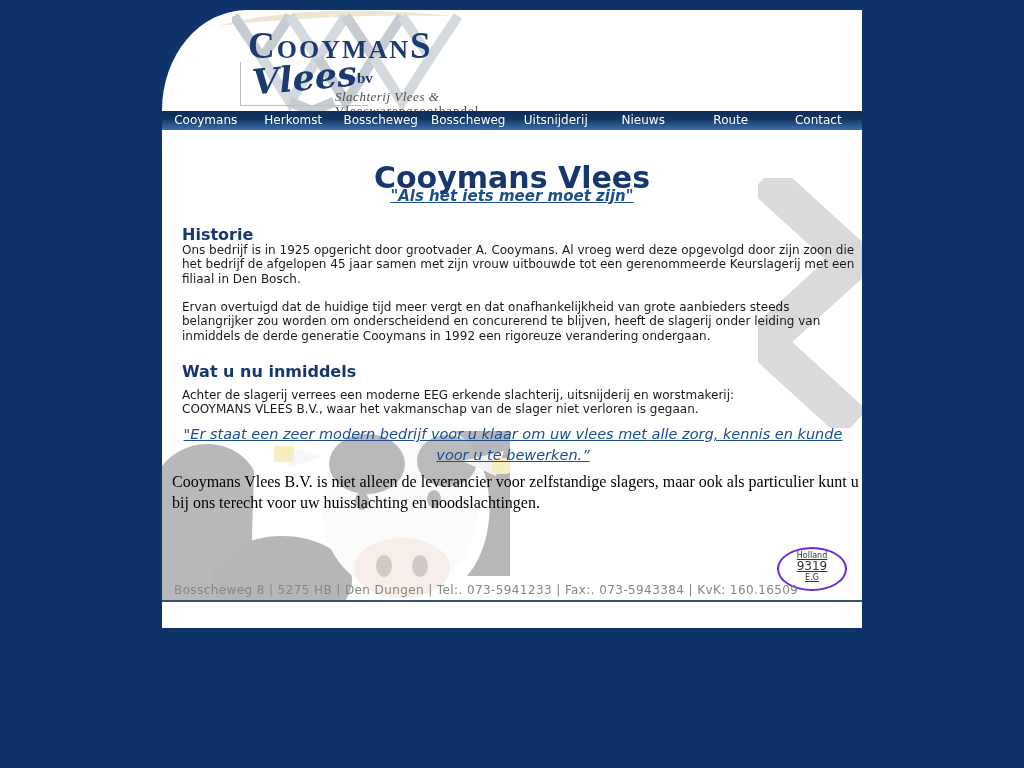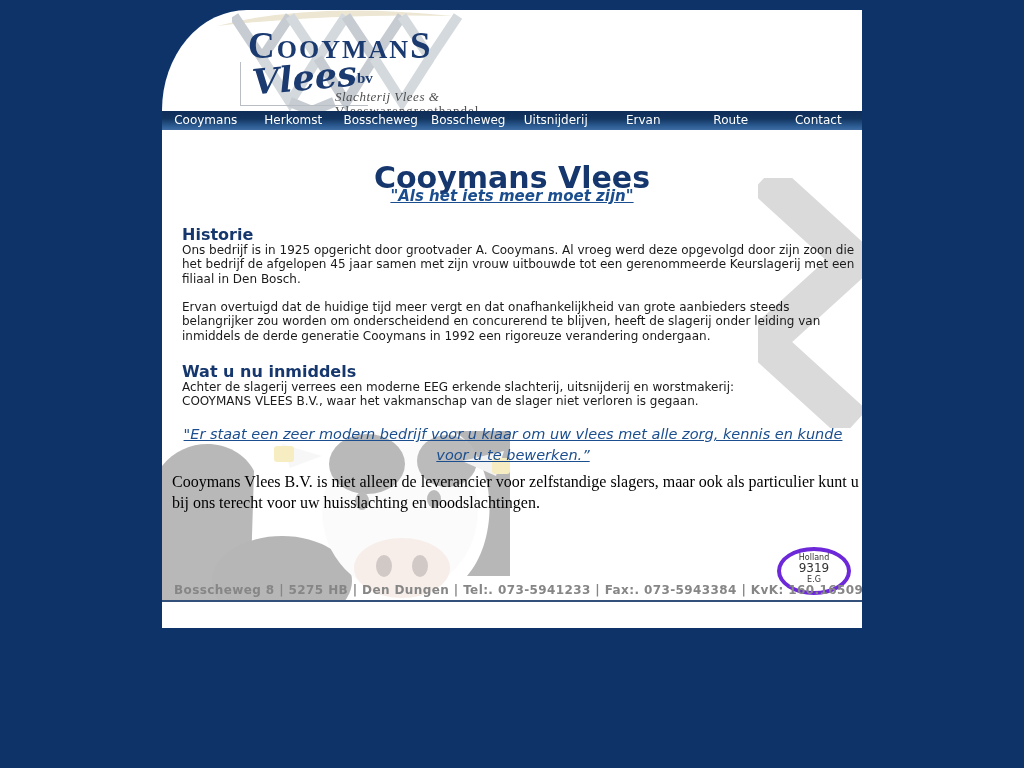--- a/index.html
+++ b/index.html
@@ -84,29 +84,29 @@
     position:absolute;left:10px;top:294px;width:682px;text-align:center;
     font-size:14.5px;font-style:italic;color:#1b4e8e;
     text-decoration:underline;line-height:21px;
   }
   .note{
     position:absolute;left:10px;top:341px;width:688px;
     font-family:"Liberation Serif", serif;font-size:16px;line-height:21px;color:#000000;
   }
   .ear-tag{
     position:absolute;left:615px;top:417px;width:66px;height:38px;
-    border:4px solid #6d28d9;border-radius:50%;background:#ffffff;
-    text-align:center;color:#333333;padding-top:2px;
+    border:2px solid #6d28d9;border-radius:50%;background:#ffffff;
+    text-align:center;color:#333333;padding-top:2px;text-decoration:underline;
   }
   .ear-tag .t1{font-size:8px;line-height:9px;}
   .ear-tag .t2{font-size:12px;line-height:13px;}
   .ear-tag .t3{font-size:8px;line-height:9px;}
   .footer-text{
     position:absolute;left:12px;top:453px;width:692px;
-    font-size:12px;color:#868686;letter-spacing:0.4px;white-space:nowrap;font-weight:bold;
+    font-size:12px;color:#868686;letter-spacing:0.4px;white-space:nowrap;
   }
   .footer-line{
     position:absolute;left:0;top:470px;width:700px;height:2px;background:#33507a;
   }
 </style>
 </head>
 <body>
 
 <div class="content">
 
@@ -134,21 +134,21 @@
     <div class="logo-tag1">Slachterij Vlees &amp;</div>
     <div class="logo-tag2">Vleeswarengroothandel</div>
   </div>
 
   <div class="nav">
     <div class="nav-item">Cooymans</div>
     <div class="nav-item">Herkomst</div>
     <div class="nav-item">Bosscheweg</div>
     <div class="nav-item">Bosscheweg</div>
     <div class="nav-item">Uitsnijderij</div>
-    <div class="nav-item">Ervan</div>
+    <div class="nav-item">Nieuws</div>
     <div class="nav-item">Route</div>
     <div class="nav-item">Contact</div>
   </div>
 
   <div class="main">
 
     <svg class="watermark" width="104" height="250" viewBox="0 0 104 250">
       <polyline points="6,0 96,82 6,164 96,246" fill="none" stroke="#dadada" stroke-width="38"></polyline>
     </svg>
 
@@ -171,21 +171,21 @@
     </svg>
 
     <div class="page-title">Cooymans Vlees</div>
     <div class="page-subtitle">"Als het iets meer moet zijn"</div>
 
     <div class="h-section" style="top:95px;">Historie</div>
     <div class="para" style="top:113px;">Ons bedrijf is in 1925 opgericht door grootvader A. Cooymans. Al vroeg werd deze opgevolgd door zijn zoon die het bedrijf de afgelopen 45 jaar samen met zijn vrouw uitbouwde tot een gerenommeerde Keurslagerij met een filiaal in Den Bosch.</div>
     <div class="para" style="top:170px;">Ervan overtuigd dat de huidige tijd meer vergt en dat onafhankelijkheid van grote aanbieders steeds belangrijker zou worden om onderscheidend en concurerend te blijven, heeft de slagerij onder leiding van inmiddels de derde generatie Cooymans in 1992 een rigoreuze verandering ondergaan.</div>
 
     <div class="h-section" style="top:232px;">Wat u nu inmiddels</div>
-    <div class="para" style="top:250px;">Achter de slagerij verrees een moderne EEG erkende slachterij, uitsnijderij en worstmakerij:
+    <div class="para" style="top:258px;">Achter de slagerij verrees een moderne EEG erkende slachterij, uitsnijderij en worstmakerij:
 COOYMANS VLEES B.V., waar het vakmanschap van de slager niet verloren is gegaan.</div>
 
     <div class="quote">"Er staat een zeer modern bedrijf voor u klaar om uw vlees met alle zorg, kennis en kunde voor u te bewerken.”</div>
     <div class="note">Cooymans Vlees B.V. is niet alleen de leverancier voor zelfstandige slagers, maar ook als particulier kunt u bij ons terecht voor uw huisslachting en noodslachtingen.</div>
 
     <div class="ear-tag">
       <div class="t1">Holland</div>
       <div class="t2">9319</div>
       <div class="t3">E.G</div>
     </div>

